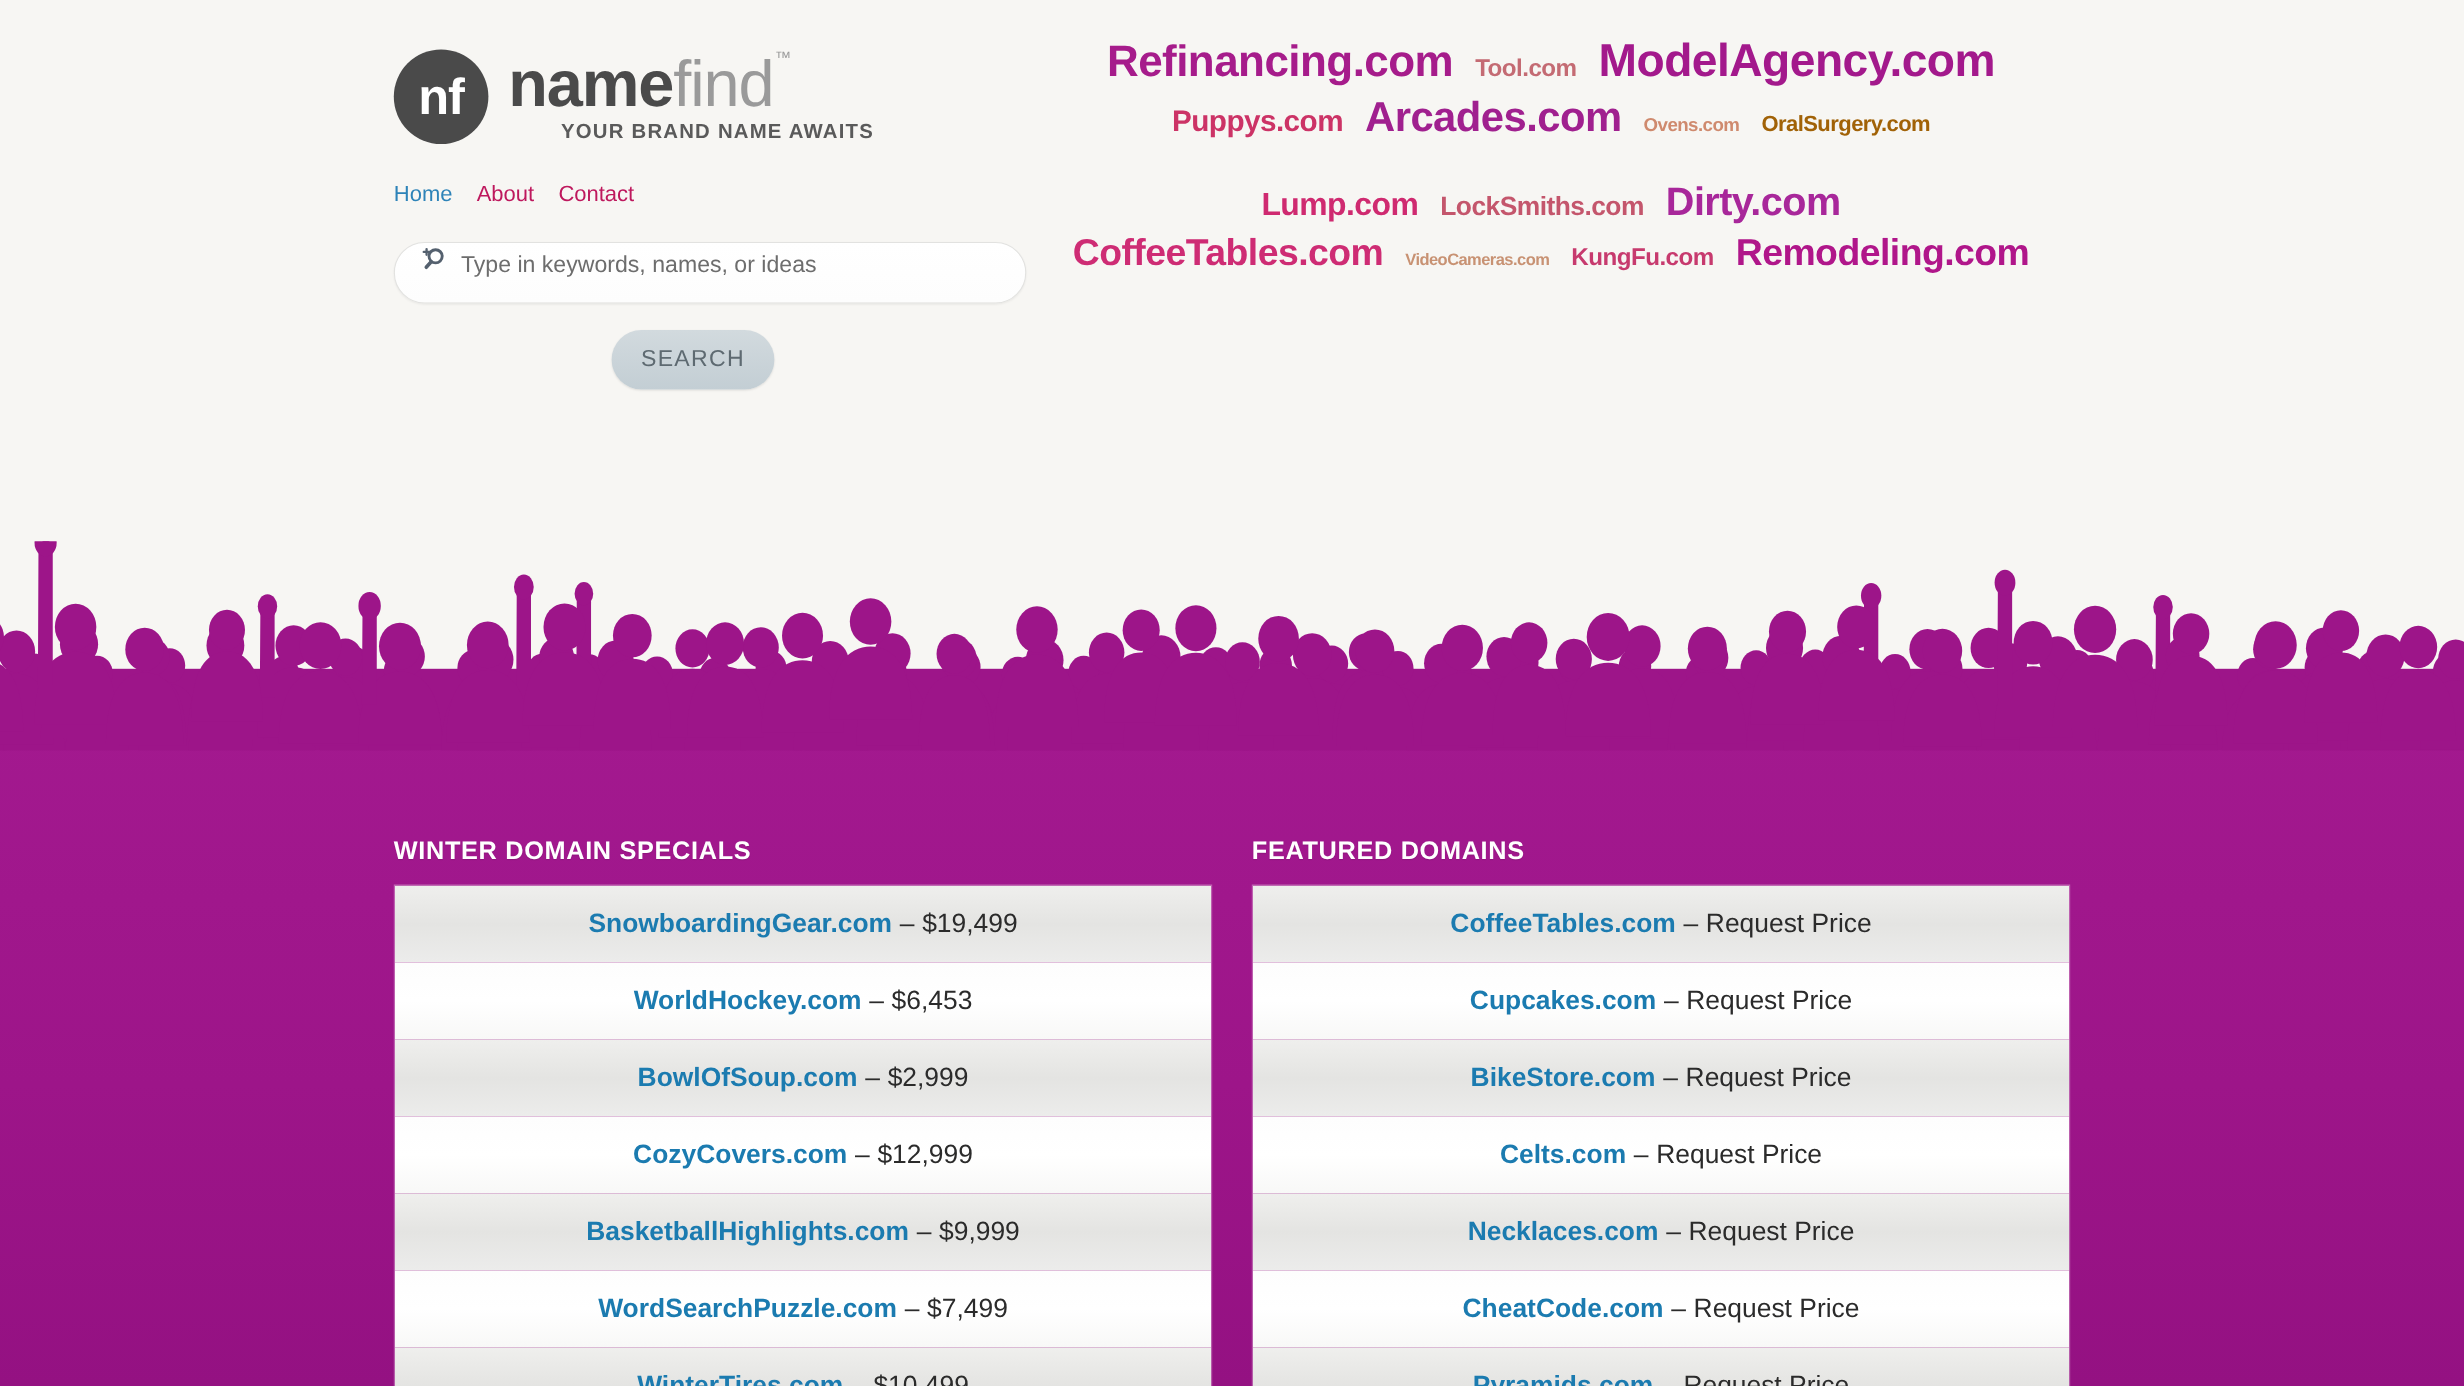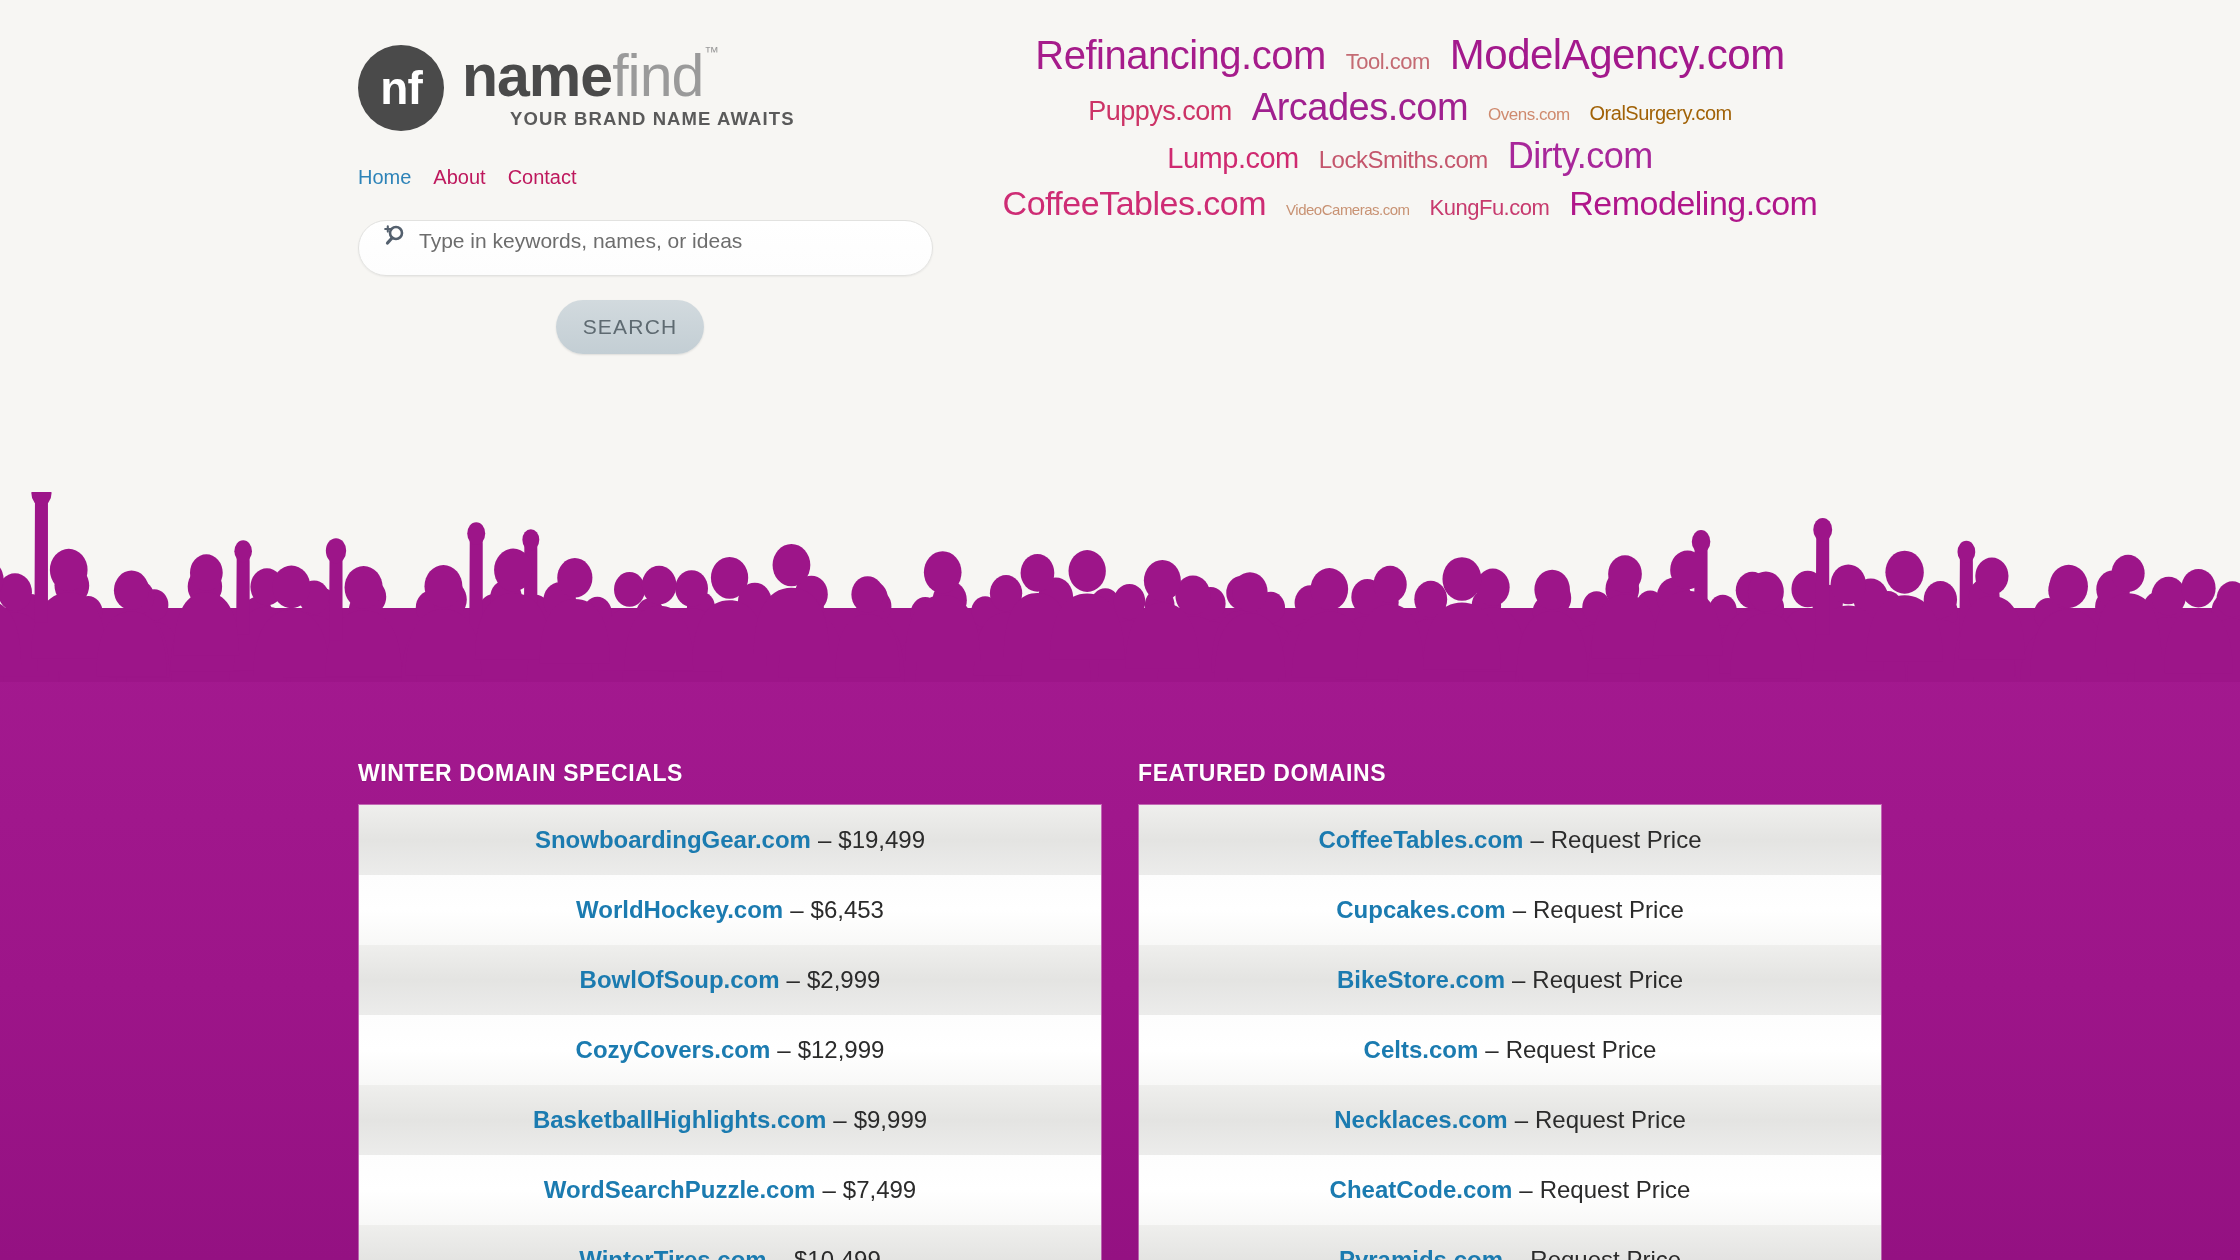--- a/index.html
+++ b/index.html
@@ -165,21 +165,21 @@
   }
   .cloud-row {
     display: flex;
     align-items: baseline;
     justify-content: center;
     gap: 20px;
     white-space: nowrap;
     line-height: 1.0;
   }
   .cloud-row + .cloud-row { margin-top: 12px; }
-  .cw { font-weight: 400; letter-spacing: -0.5px; }
+  .cw { font-weight: 700; letter-spacing: -0.5px; }
 
   
   .crowd {
     position: absolute;
     left: 0;
     top: 492px;
     width: 2240px;
     height: 190px;
     z-index: 4;
     pointer-events: none;
@@ -286,21 +286,21 @@
         </div>
         <div class="cloud-row">
           <span class="cw" style="font-size: 27px; color: rgb(204, 51, 102);">Puppys.com</span>
           <span class="cw" style="font-size: 38px; color: rgb(160, 32, 143);">Arcades.com</span>
           <span class="cw" style="font-size: 17px; color: rgb(207, 138, 110);">Ovens.com</span>
           <span class="cw" style="font-size: 20px; color: #a16207;">OralSurgery.com</span>
         </div>
         <div class="cloud-row">
           <span class="cw" style="font-size: 29px; color: rgb(207, 42, 112);">Lump.com</span>
           <span class="cw" style="font-size: 24px; color: rgb(196, 86, 108);">LockSmiths.com</span>
-          <span class="cw" style="font-size: 36px; color: rgb(168, 39, 154);">Dirty.com</span>
+          <span class="cw" style="font-size: 36px; color: rgb(168, 39, 154); margin-top: 27px;">Dirty.com</span>
         </div>
         <div class="cloud-row">
           <span class="cw" style="font-size: 34px; color: rgb(206, 44, 116);">CoffeeTables.com</span>
           <span class="cw" style="font-size: 15px; color: rgb(200, 146, 115);">VideoCameras.com</span>
           <span class="cw" style="font-size: 22px; color: rgb(199, 58, 110);">KungFu.com</span>
           <span class="cw" style="font-size: 34px; color: rgb(176, 22, 138);">Remodeling.com</span>
         </div>
       </div>
 
     </div>

